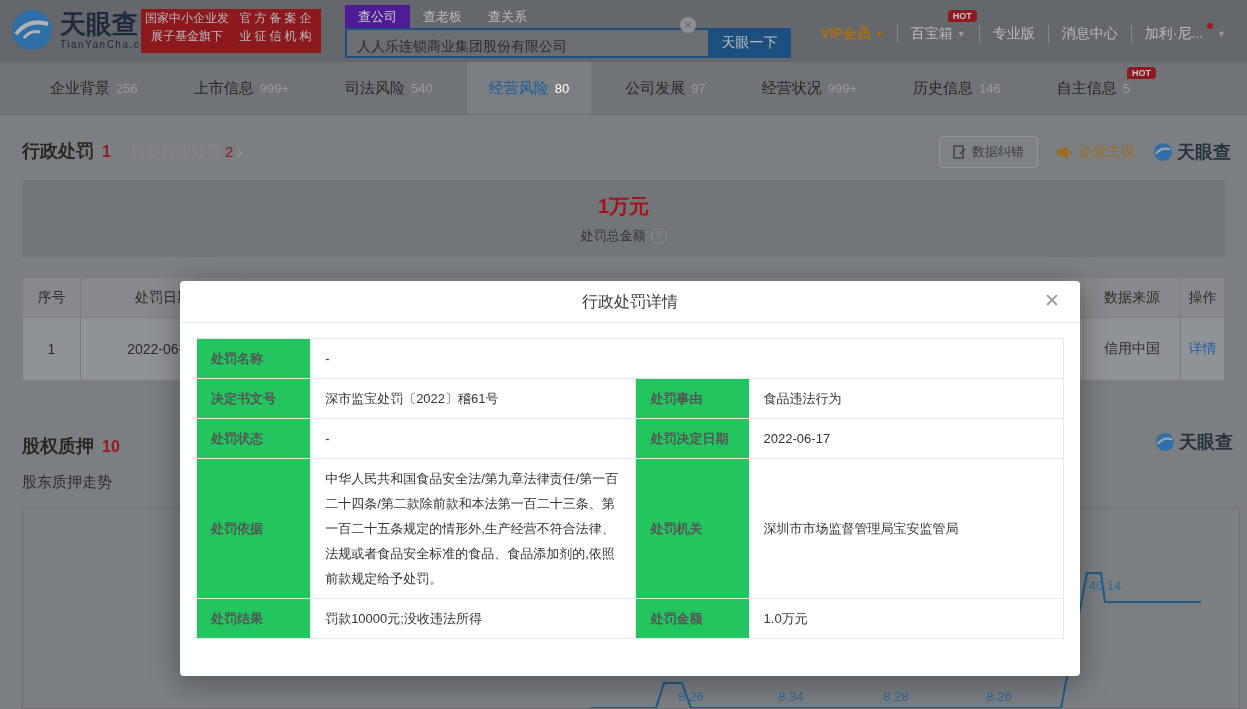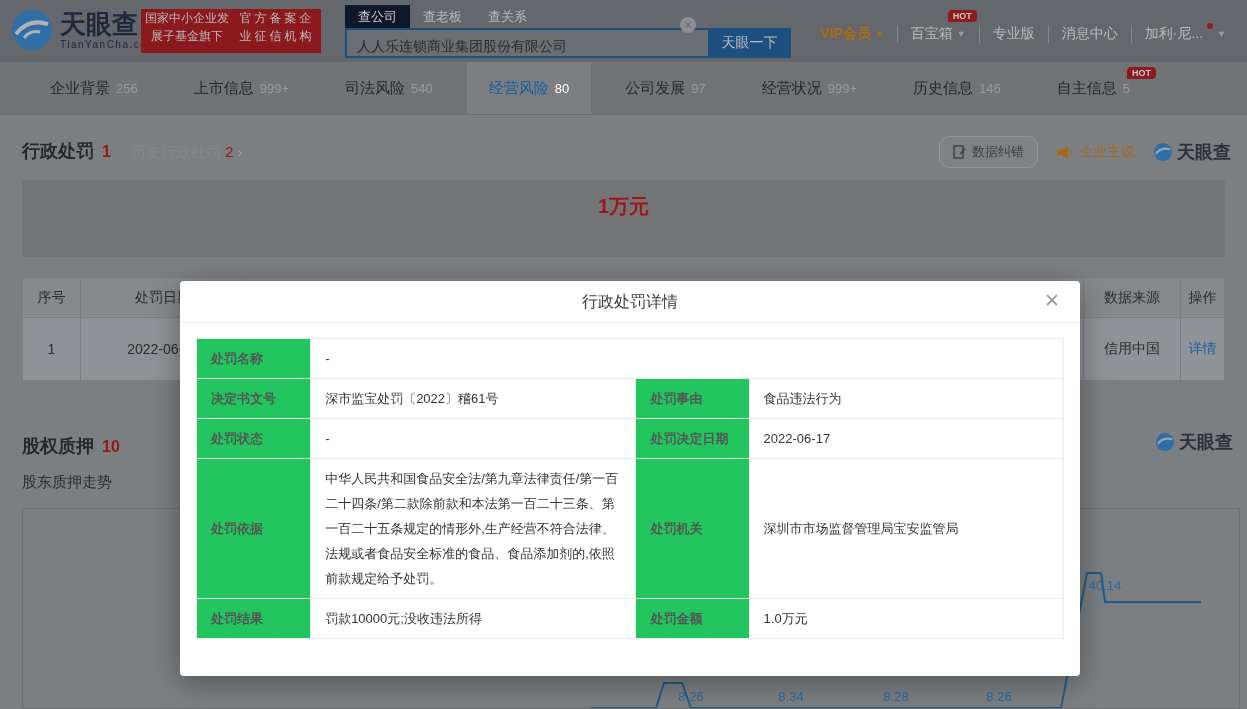--- a/index.html
+++ b/index.html
@@ -11,21 +11,21 @@
   .logo{position:absolute;left:10px;top:8px;display:flex;align-items:center;gap:6px;}
   .logo-txt .t1{font-size:26px;font-weight:bold;color:#20293a;line-height:26px;}
   .logo-txt .t2{font-size:10px;color:#20293a;letter-spacing:1.5px;margin-top:2px;}
   .badge{position:absolute;left:141px;top:9px;width:180px;height:44px;background:#8c191d;
     color:#b9bbbd;font-size:12px;display:flex;justify-content:center;
     text-align:center;line-height:18px;}
   .badge .b2{letter-spacing:3px;}
   .search{position:absolute;left:345px;top:5px;}
   .stabs{display:flex;height:23px;align-items:center;}
   .stab{padding:0 13px;font-size:13px;color:#b7b9bb;height:23px;line-height:23px;cursor:pointer;}
-  .stab.active{background:#0f172a;color:#c9cbcd;}
+  .stab.active{background:#4c1d95;color:#c9cbcd;}
   .sbar{display:flex;}
   .sinput{box-sizing:border-box;width:363px;height:30px;background:#6b6e72;
     border:2px solid #1d4f7e;border-right:none;color:#292b2d;font-size:14px;
     padding:7px 32px 0 10px;outline:none;font-family:inherit;}
   .sclear{position:absolute;left:335px;top:12px;width:16px;height:16px;border-radius:50%;
     background:#8d8f92;color:#6b6e72;font-size:11px;line-height:16px;text-align:center;cursor:pointer;}
   .sbtn{width:83px;height:30px;background:#1d4f7e;color:#b9bcbe;font-size:14px;border:none;cursor:pointer;}
   .hnav{position:absolute;right:8px;top:25px;display:flex;align-items:center;font-size:14px;color:#b9bbbd;}
   .hnav .itm{padding:0 13px;position:relative;display:flex;align-items:center;gap:4px;cursor:pointer;white-space:nowrap;}
   .hnav .itm + .itm{border-left:1px solid #85878a;}
@@ -49,21 +49,21 @@
 
   
   .sec-head{position:absolute;top:139px;left:22px;display:flex;align-items:baseline;gap:8px;}
   .sec-title{font-size:18px;font-weight:bold;color:#26282a;}
   .sec-cnt{font-size:16px;font-weight:bold;color:#96191c;}
   .hist{margin-left:12px;font-size:15px;color:#85878b;cursor:pointer;}
   .hist .n{color:#96191c;}
   .hist .a{color:#9a9c9e;}
   .tools{position:absolute;top:136px;right:16px;display:flex;align-items:center;gap:18px;}
   .btn-correct{display:flex;align-items:center;gap:6px;border:1px solid #94969a;background:#808386;
-    padding:6px 13px;font-size:13px;color:#3e4143;border-radius:10px;cursor:pointer;margin-left:48px;}
+    padding:6px 13px;font-size:13px;color:#3e4143;border-radius:4px;cursor:pointer;margin-left:48px;}
   .owner{display:flex;align-items:center;gap:6px;font-size:14px;color:#a2691a;cursor:pointer;}
   .wm{display:flex;align-items:center;gap:4px;}
   .wm .wt{font-size:18px;font-weight:bold;color:#2a313c;}
 
   
   .summary{position:absolute;top:180px;left:22px;width:1203px;height:77px;background:#737679;text-align:center;}
   .amount{margin-top:13px;font-size:20px;font-weight:bold;color:#a31318;}
   .amount-lab{margin-top:7px;font-size:13px;color:#303335;display:flex;justify-content:center;align-items:center;gap:5px;}
   .qmark{display:inline-block;width:14px;height:14px;border:1px solid #8a8c8f;border-radius:50%;
     color:#8a8c8f;font-size:10px;line-height:14px;text-align:center;cursor:pointer;}
@@ -217,20 +217,24 @@
       <svg width="20" height="20" viewBox="0 0 44 44">
         <circle cx="22" cy="22" r="20" fill="#2f6fa5"></circle>
         <path d="M6 26 Q18 10 38 16" stroke="#9da2a5" stroke-width="5" fill="none"></path>
       </svg>
       <span class="wt">天眼查</span>
     </span>
   </div>
 
   <div class="summary">
     <div class="amount">1万元</div>
+    <div class="amount-lab">
+      <span>处罚总金额</span>
+      <span class="qmark">?</span>
+    </div>
   </div>
 
   <table class="ptable">
     <colgroup>
         <col style="width:58px">
         <col style="width:165px">
         <col>
         <col style="width:97px">
         <col style="width:44px">
       </colgroup>

